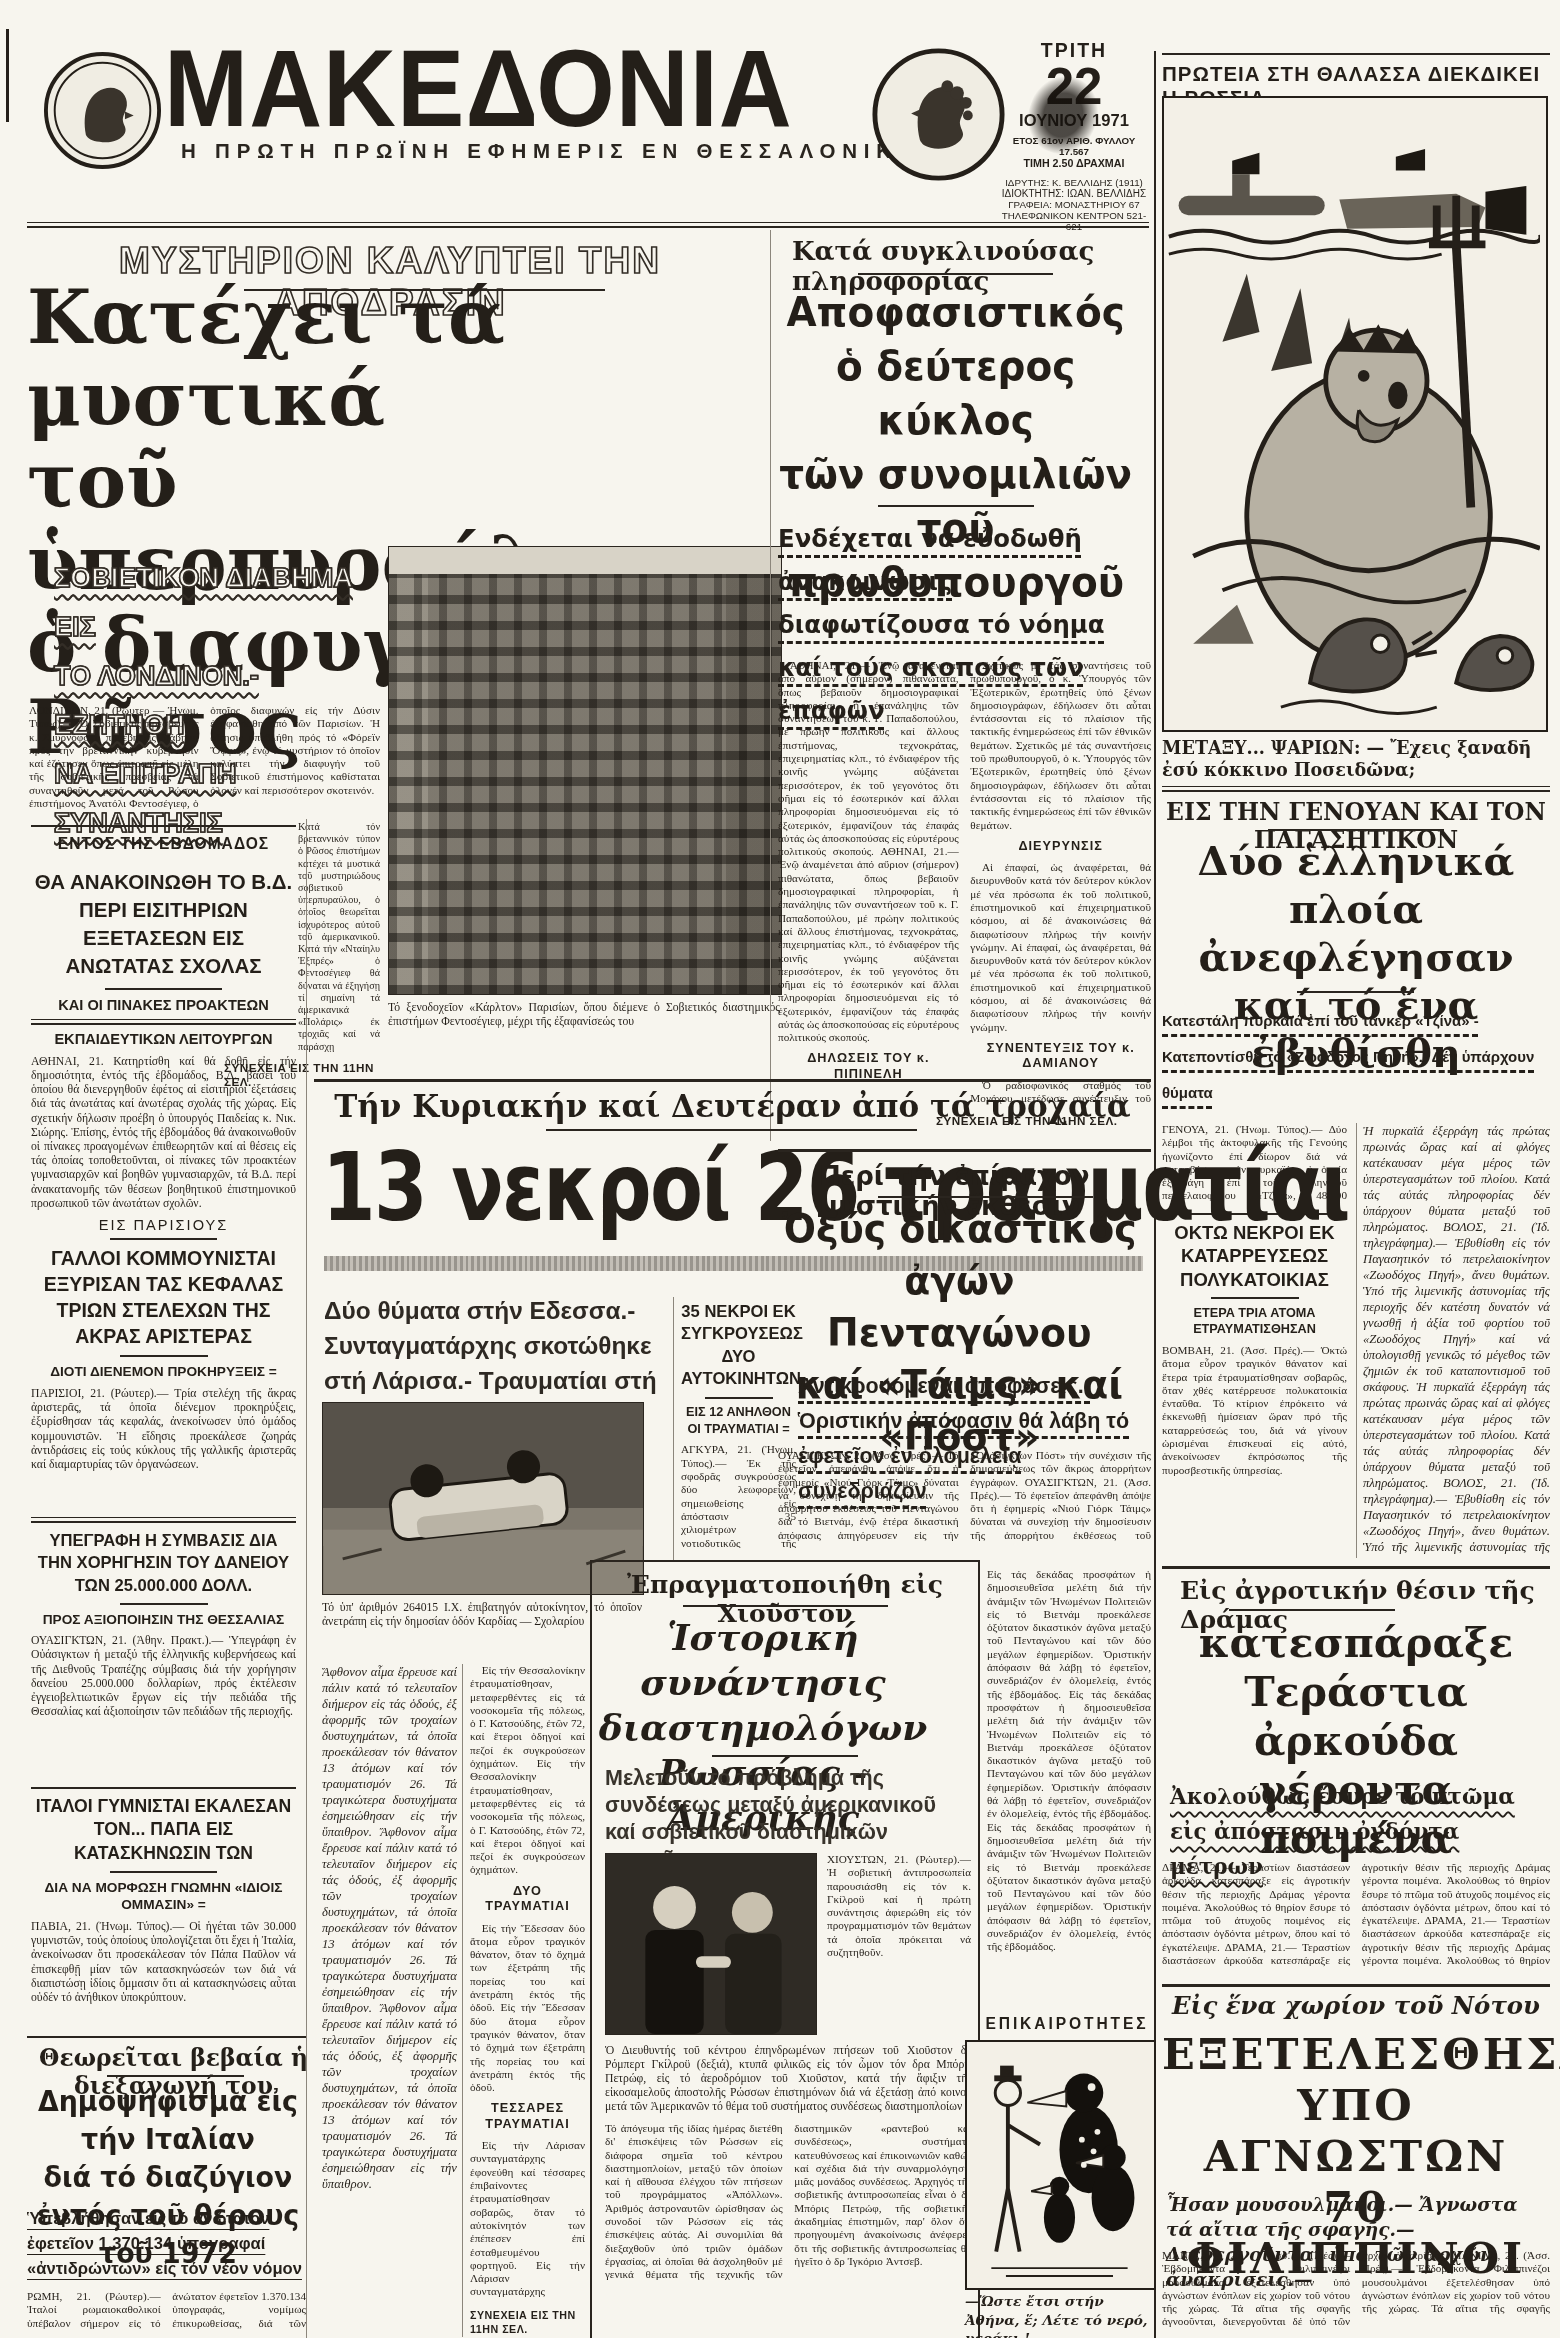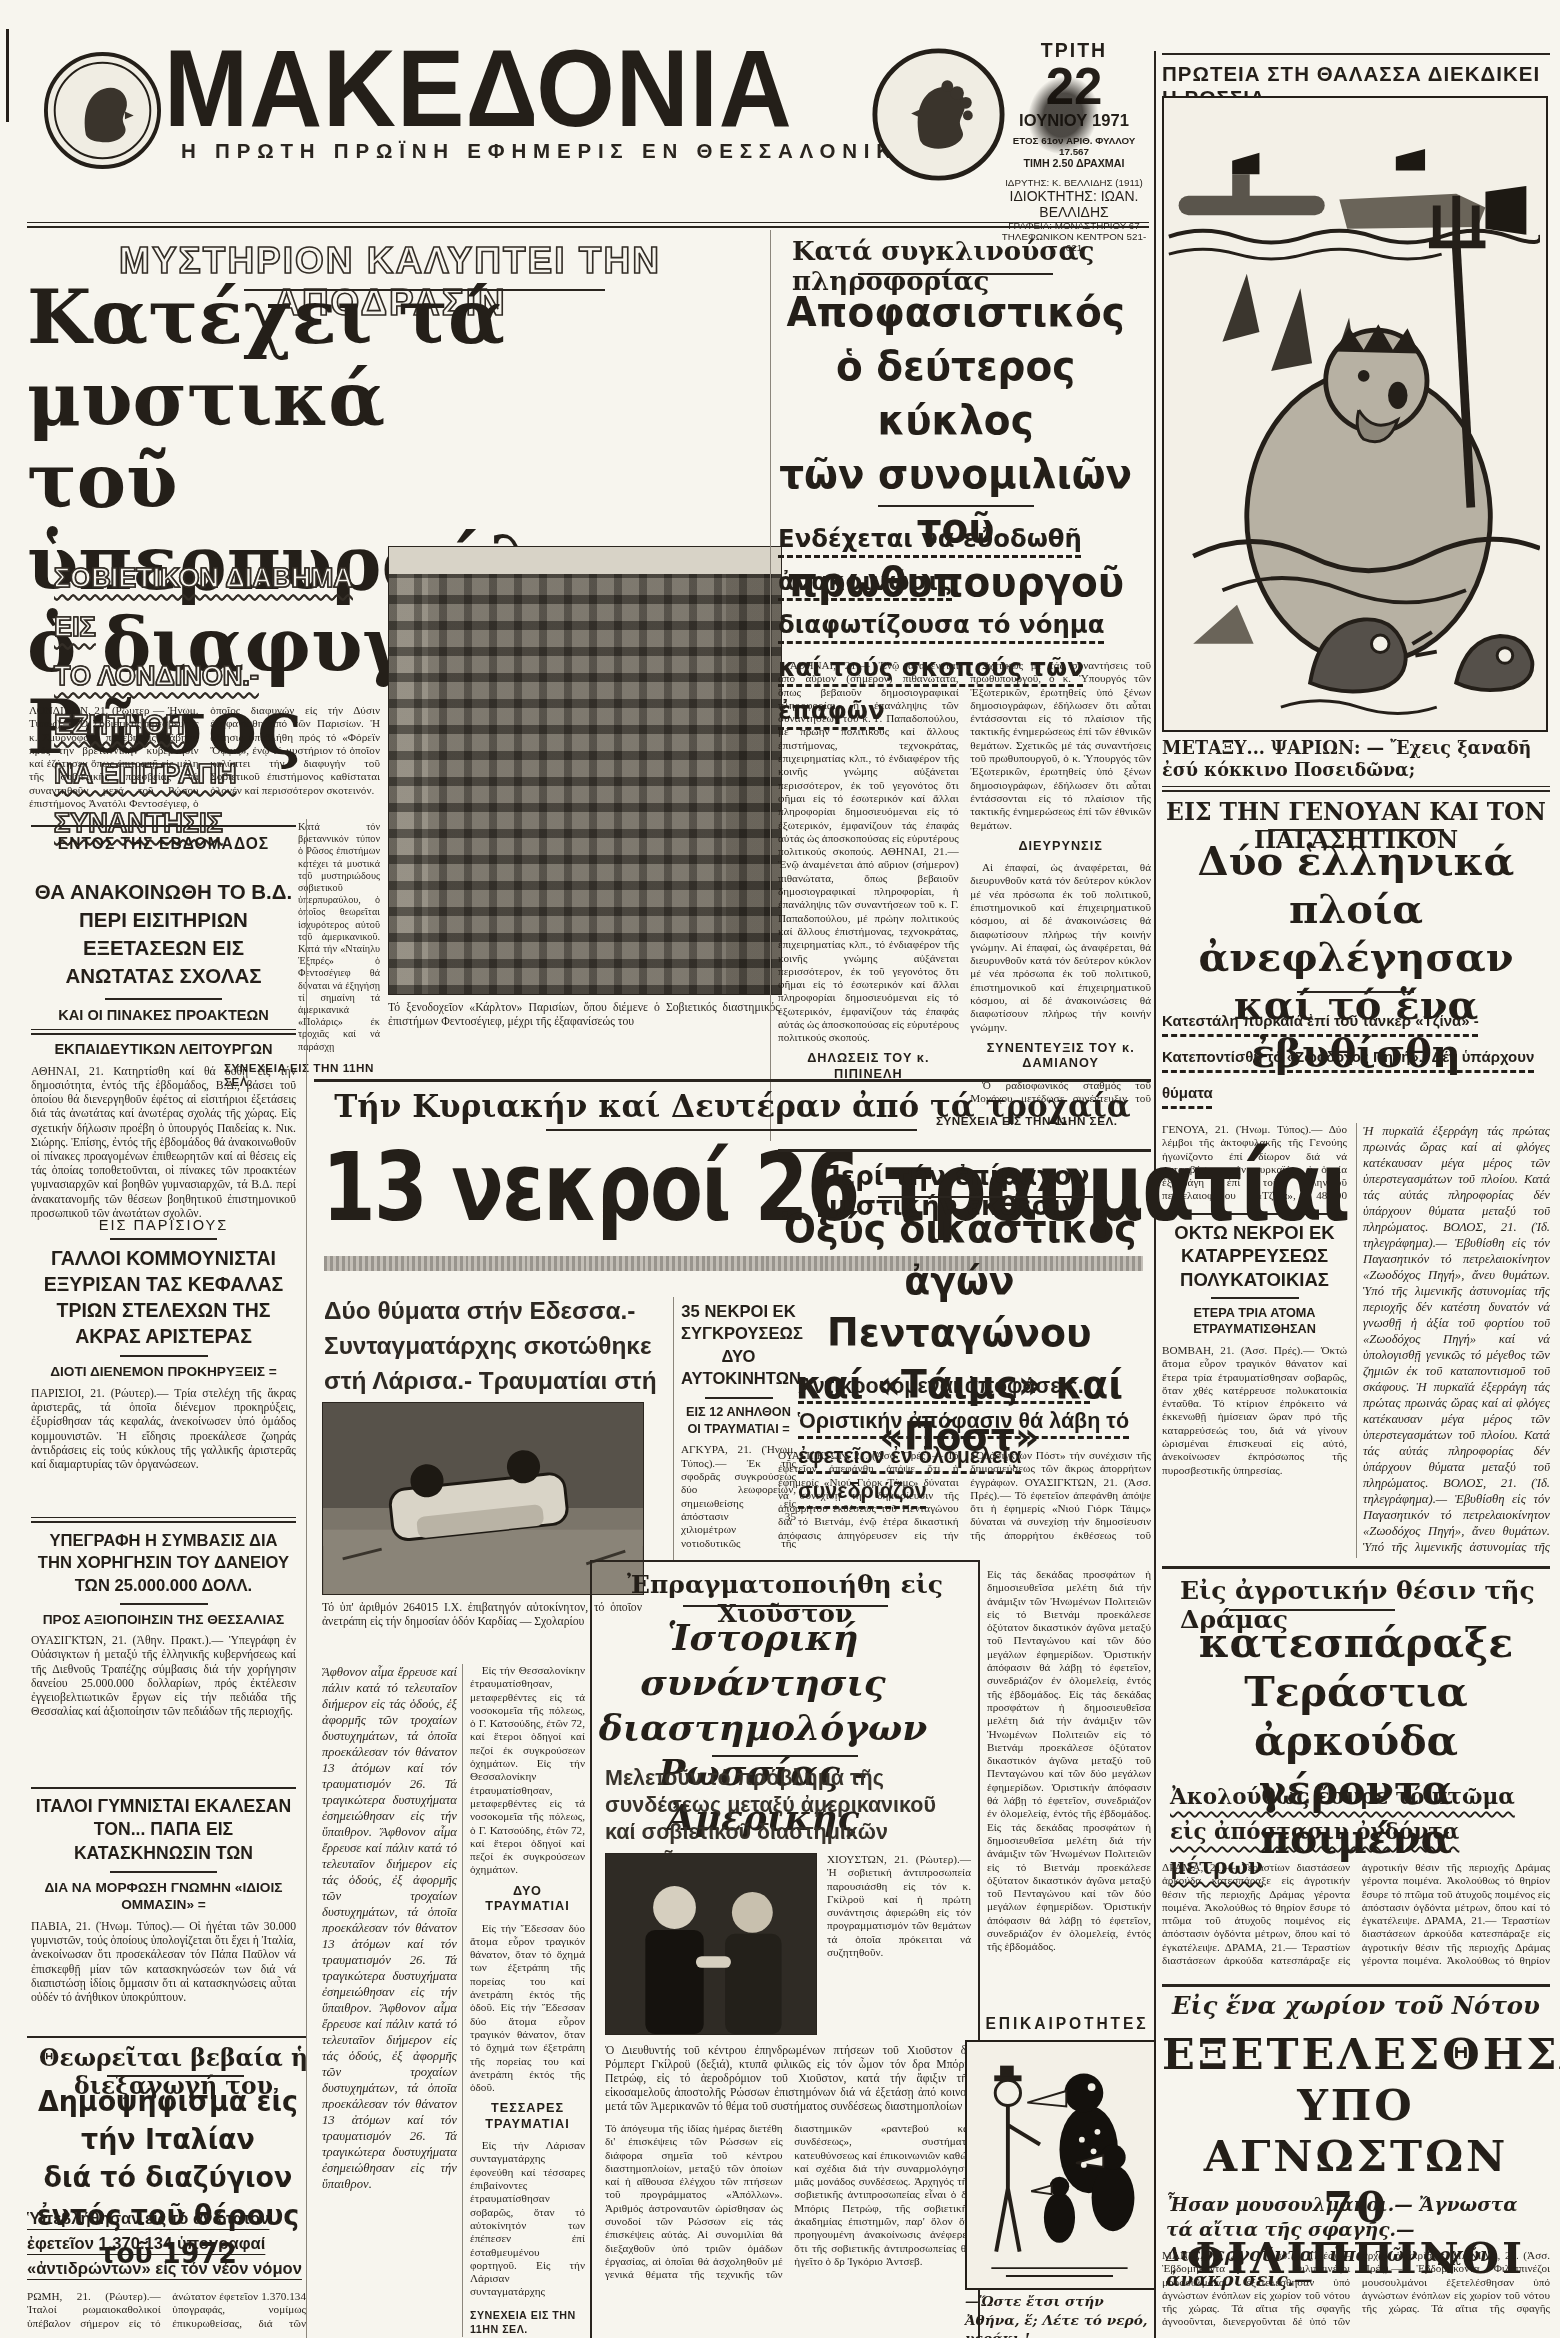--- a/index.html
+++ b/index.html
@@ -67,21 +67,21 @@
     </svg>
   </div>
 
   <div class="ab sans cen" style="left:997px;top:39px;width:154px">
     <div style="font-size:19.5px;font-weight:bold;letter-spacing:2px">ΤΡΙΤΗ</div>
     <div style="font-size:51px;font-weight:bold;line-height:49px">22</div>
     <div style="font-size:16.6px;font-weight:bold">ΙΟΥΝΙΟΥ 1971</div>
     <div style="font-size:9.8px;font-weight:bold;margin-top:3.9px">ΕΤΟΣ 61ον ΑΡΙΘ. ΦΥΛΛΟΥ 17.567</div>
     <div style="font-size:10.7px;font-weight:bold">ΤΙΜΗ 2.50 ΔΡΑΧΜΑΙ</div>
     <div style="font-size:9.8px;margin-top:7.8px">ΙΔΡΥΤΗΣ: Κ. ΒΕΛΛΙΔΗΣ (1911)</div>
-    <div style="font-size:14px">ΙΔΙΟΚΤΗΤΗΣ: ΙΩΑΝ. ΒΕΛΛΙΔΗΣ</div>
+    <div style="font-size:10px">ΙΔΙΟΚΤΗΤΗΣ: ΙΩΑΝ. ΒΕΛΛΙΔΗΣ</div>
     <div style="font-size:9.8px">ΓΡΑΦΕΙΑ: ΜΟΝΑΣΤΗΡΙΟΥ 67</div>
     <div style="font-size:9.8px">ΤΗΛΕΦΩΝΙΚΟΝ ΚΕΝΤΡΟΝ 521-621</div>
   </div>
   <div class="ab" style="left:1029px;top:76px;width:68px;height:78px;background:radial-gradient(ellipse at center,rgba(20,16,12,.75) 0 40%,rgba(20,16,12,0) 72%);transform:rotate(20deg)"></div>
 
   <div class="ab dbl" style="left:27px;top:222px;width:1122px"></div>
   <div class="ab vrb" style="left:1154px;top:51px;height:2288px"></div>
 
   <div class="ab hr" style="left:1162px;top:53px;width:388px"></div>
   <div class="ab sans" style="left:1162px;top:62px;width:388px;font-size:20.5px;font-weight:bold;letter-spacing:1px">ΠΡΩΤΕΙΑ ΣΤΗ ΘΑΛΑΣΣΑ ΔΙΕΚΔΙΚΕΙ Η ΡΩΣΣΙΑ</div>
@@ -207,21 +207,21 @@
     <div class="cross">ΣΥΝΕΝΤΕΥΞΙΣ ΤΟΥ κ. ΔΑΜΙΑΝΟΥ</div>
     <p>Ὁ ραδιοφωνικός σταθμός τοῦ Μονάχου μετέδωσε συνέντευξιν τοῦ ΕΡΕ Δαμιανοῦ. Ἀπαντῶν εἰς ἐρώτησιν ὁ κ. Δαμιανός, εἶπεν ὅτι ἀπό μακροῦ χρόνου αἱ ἐκδηλώσεις αὗται ἀναμένοντο παρά τῶν πολιτικῶν κύκλων τῶν Ἀθηνῶν. Ὁ ραδιοφωνικός σταθμός τοῦ Μονάχου μετέδωσε συνέντευξιν τοῦ ΕΡΕ Δαμιανοῦ. Ἀπαντῶν εἰς ἐρώτησιν ὁ κ. Δαμιανός, εἶπεν ὅτι ἀπό μακροῦ χρόνου αἱ ἐκδηλώσεις αὗται ἀναμένοντο παρά τῶν πολιτικῶν κύκλων τῶν Ἀθηνῶν.</p>
   </div>
   <div class="ab cont" style="left:936px;top:1114px;width:224px">ΣΥΝΕΧΕΙΑ ΕΙΣ ΤΗΝ 11ΗΝ ΣΕΛ.</div>
 
   <div class="ab vr" style="left:306px;top:819px;height:1519px"></div>
 
   <div class="ab" style="left:31px;top:825px;width:265px">
     <div class="hr" style="margin-bottom:7.8px"></div>
     <div class="sans cen" style="font-size:15.6px;font-weight:bold;letter-spacing:1px">ΕΝΤΟΣ ΤΗΣ ΕΒΔΟΜΑΔΟΣ</div>
-    <div class="sans cen" style="font-size:20.5px;font-weight:bold;line-height:28px;margin-top:25px">ΘΑ ΑΝΑΚΟΙΝΩΘΗ ΤΟ Β.Δ. ΠΕΡΙ ΕΙΣΙΤΗΡΙΩΝ ΕΞΕΤΑΣΕΩΝ ΕΙΣ ΑΝΩΤΑΤΑΣ ΣΧΟΛΑΣ</div>
+    <div class="sans cen" style="font-size:20.5px;font-weight:bold;line-height:28px;margin-top:15px">ΘΑ ΑΝΑΚΟΙΝΩΘΗ ΤΟ Β.Δ. ΠΕΡΙ ΕΙΣΙΤΗΡΙΩΝ ΕΞΕΤΑΣΕΩΝ ΕΙΣ ΑΝΩΤΑΤΑΣ ΣΧΟΛΑΣ</div>
     <div class="hr" style="width:117px;margin:7.8px auto"></div>
     <div class="sans cen" style="font-size:14.6px;font-weight:bold">ΚΑΙ ΟΙ ΠΙΝΑΚΕΣ ΠΡΟΑΚΤΕΩΝ</div>
     <div class="dbl" style="margin:5.9px 0"></div>
     <div class="sans cen" style="font-size:14.6px;font-weight:bold">ΕΚΠΑΙΔΕΥΤΙΚΩΝ ΛΕΙΤΟΥΡΓΩΝ</div>
     <div class="bt" style="height:203px;margin-top:7.8px;font-size:11.7px;line-height:14.2px">ΑΘΗΝΑΙ, 21. Κατηρτίσθη καί θά δοθῇ εἰς τήν δημοσιότητα, ἐντός τῆς ἑβδομάδος, Β.Δ., βάσει τοῦ ὁποίου θά διενεργηθοῦν ἐφέτος αἱ εἰσιτήριοι ἐξετάσεις διά τάς ἀνωτάτας καί ἀνωτέρας σχολάς τῆς χώρας. Εἰς σχετικήν δήλωσιν προέβη ὁ ὑπουργός Παιδείας κ. Νικ. Σιώρης. Ἐπίσης, ἐντός τῆς ἑβδομάδος θά ἀνακοινωθοῦν οἱ πίνακες προαγομένων ἐπιθεωρητῶν καί αἱ θέσεις εἰς τάς ὁποίας τοποθετοῦνται, οἱ πίνακες τῶν προακτέων γυμνασιαρχῶν καί βοηθῶν γυμνασιαρχῶν, τά Β.Δ. περί ἀνακατανομῆς τῶν θέσεων βοηθητικοῦ ἐπιστημονικοῦ προσωπικοῦ τῶν ἀνωτάτων σχολῶν.</div>
   </div>
 
   <div class="ab" style="left:31px;top:1217px;width:265px">
     <div class="sans cen" style="font-size:14.6px;font-weight:normal;letter-spacing:2px">ΕΙΣ ΠΑΡΙΣΙΟΥΣ</div>
     <div class="hr" style="width:107px;margin:4.9px auto"></div>

